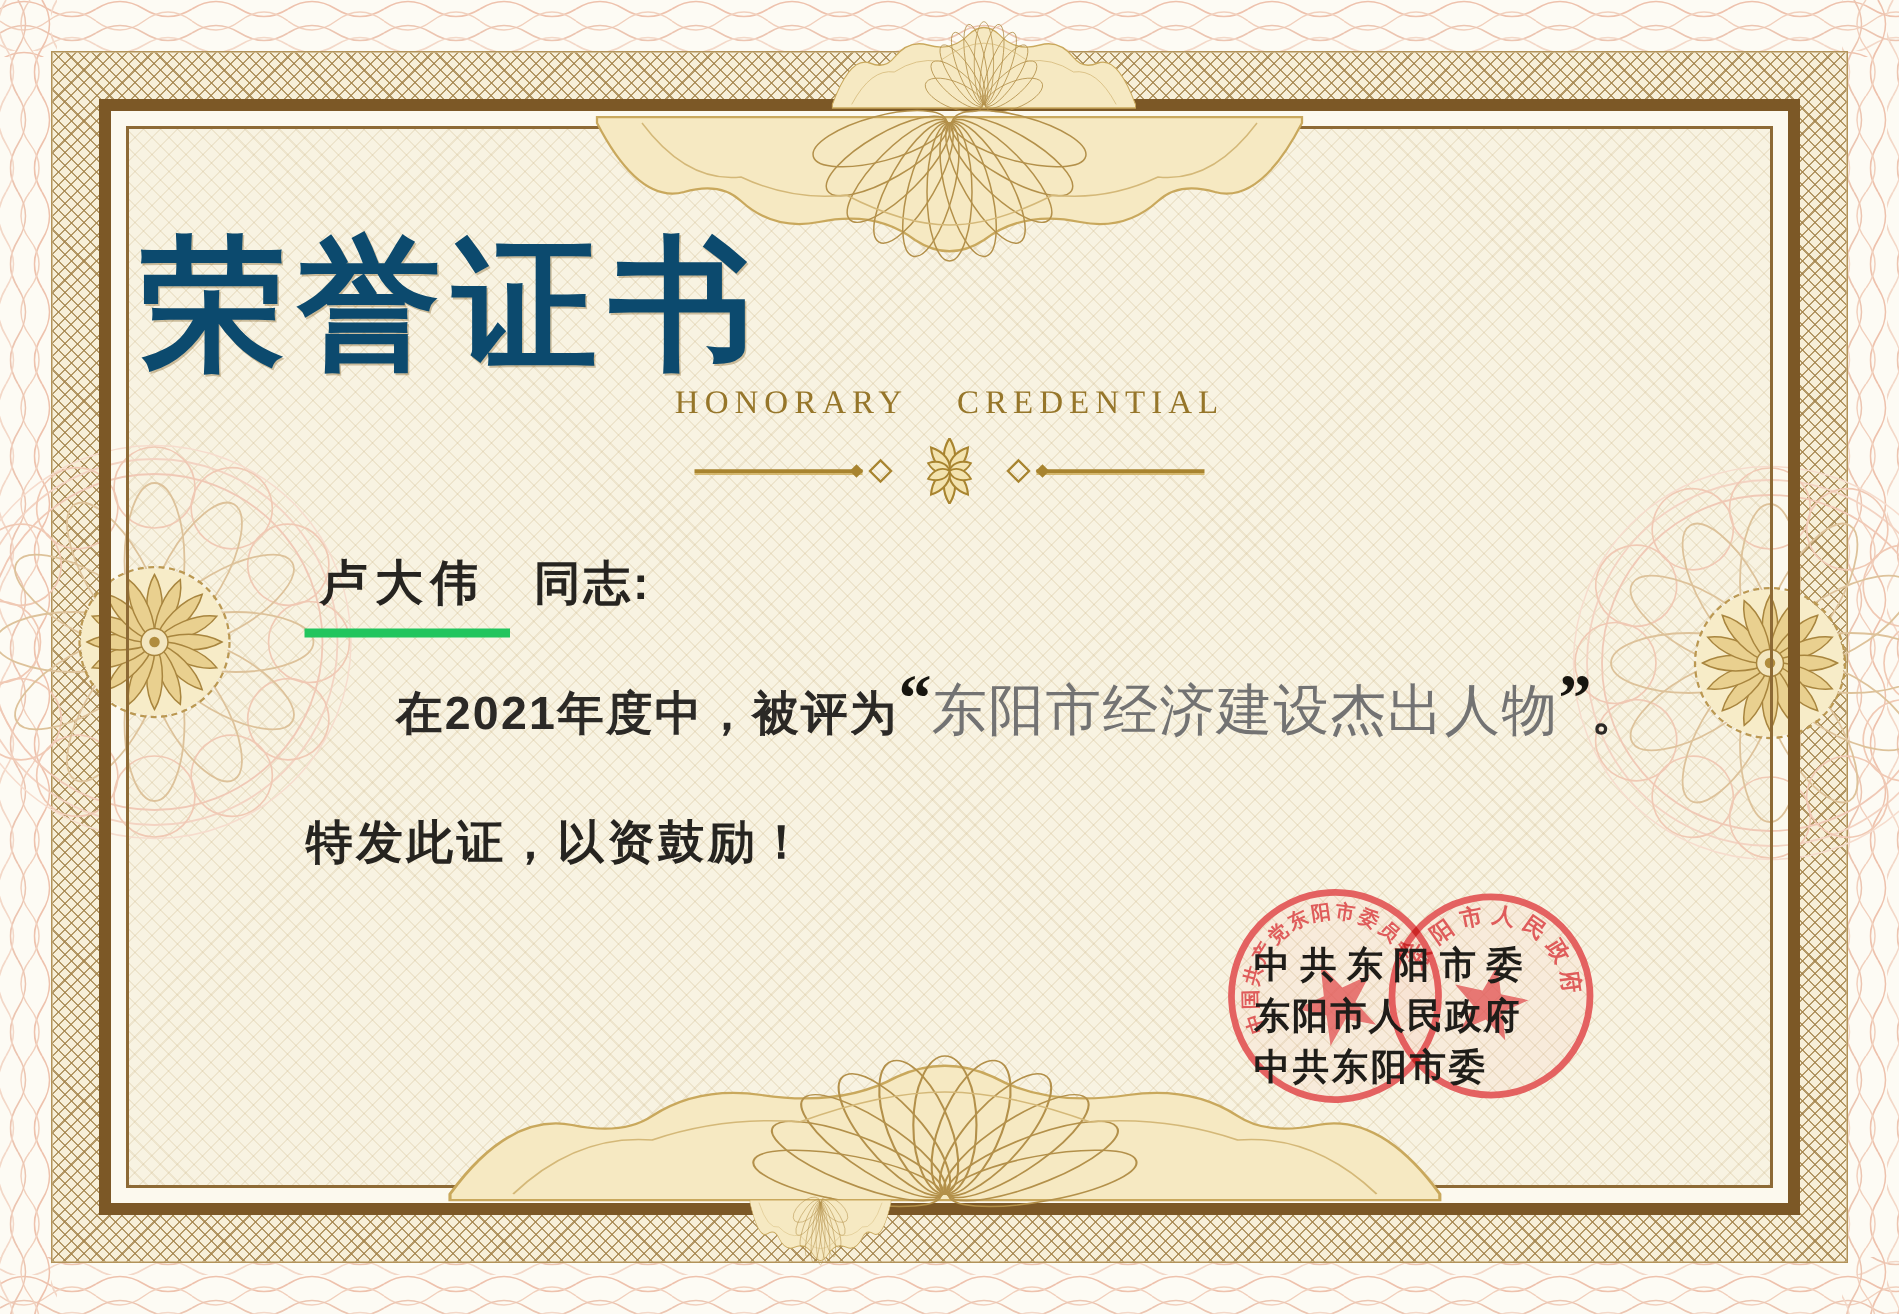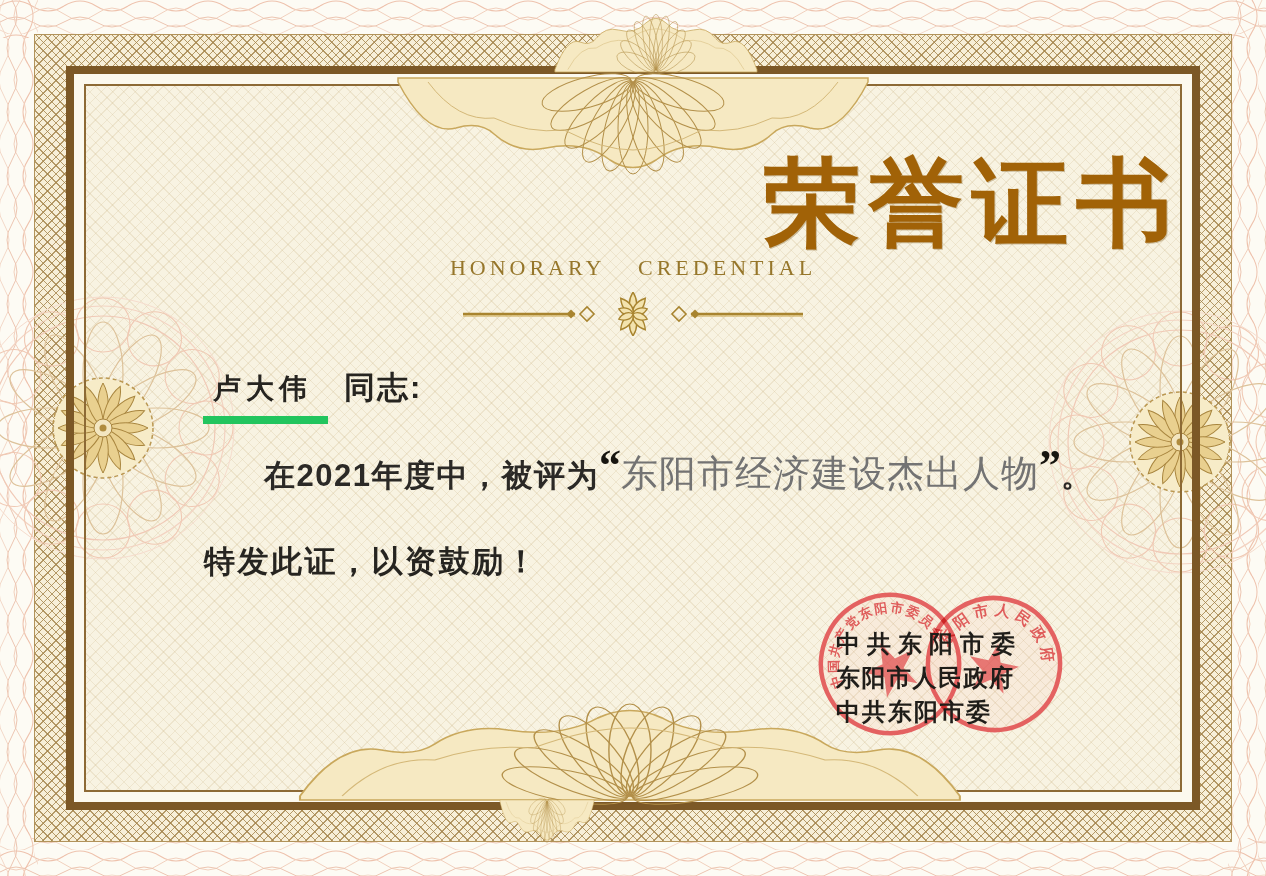--- a/index.html
+++ b/index.html
@@ -21,31 +21,31 @@
       repeating-linear-gradient(45deg, rgba(201,178,130,.22) 0, rgba(201,178,130,.22) 1px, transparent 1px, transparent 8px),
       repeating-linear-gradient(-45deg, rgba(201,178,130,.22) 0, rgba(201,178,130,.22) 1px, transparent 1px, transparent 8px);
     background-color:#f8f3e2;}
   .rosette-layer{position:absolute;inset:0;z-index:5;pointer-events:none;}
   .frame-brown{position:absolute;inset:66px;z-index:6;border:8px solid #7c5826;pointer-events:none;}
   .frame-thin{position:absolute;inset:84px;z-index:7;border:2px solid #8d6a35;pointer-events:none;}
   .fan-layer{position:absolute;inset:0;z-index:8;pointer-events:none;}
 
   
   .content{position:absolute;inset:86px;z-index:9;}
-  .title{position:absolute;top:70px;left:0;width:100%;text-align:right;margin:0;
+  .title{position:absolute;top:70px;left:0;width:100%;text-align:left;margin:0;
     font-family:"Liberation Serif",serif;font-weight:bold;font-size:96px;line-height:1;
-    letter-spacing:8px;text-indent:8px;color:#a16207;
+    letter-spacing:8px;text-indent:8px;color:#0c4a6e;
     text-shadow:1px 1px 0 rgba(122,88,28,.35);}
   .subtitle{position:absolute;top:169px;left:0;width:100%;text-align:center;
     font-family:"Liberation Serif",serif;font-weight:normal;font-size:22px;
     letter-spacing:4px;word-spacing:24px;color:#96762a;}
   .divider{position:absolute;top:206px;left:371px;}
   .name-row{position:absolute;top:281px;left:117px;white-space:nowrap;}
   .recipient-name{display:inline-block;font-family:"Liberation Serif",serif;font-weight:bold;
-    font-size:28px;letter-spacing:5px;color:#262420;border-bottom:8px solid #22c55e;
+    font-size:32px;letter-spacing:5px;color:#262420;border-bottom:6px solid #22c55e;
     padding:0 16px 8px 10px;}
   .salutation{font-weight:bold;font-size:31px;color:#262420;margin-left:16px;letter-spacing:2px;margin-top:44px;}
   .body-row{position:absolute;top:363px;left:178px;white-space:nowrap;
     font-size:31px;font-weight:600;letter-spacing:1.5px;color:#2b2926;}
   .quote{font-family:"Liberation Serif",serif;font-weight:bold;font-size:44px;
     line-height:0;vertical-align:6px;color:#17150f;letter-spacing:0;}
   .award{font-size:37px;font-weight:400;color:#737373;letter-spacing:1px;}
   .closing-row{position:absolute;top:455px;left:118px;white-space:nowrap;
     font-size:31px;font-weight:600;letter-spacing:2.5px;color:#262420;}
   .sig-block{position:absolute;top:541px;left:750px;width:186px;z-index:2;}

